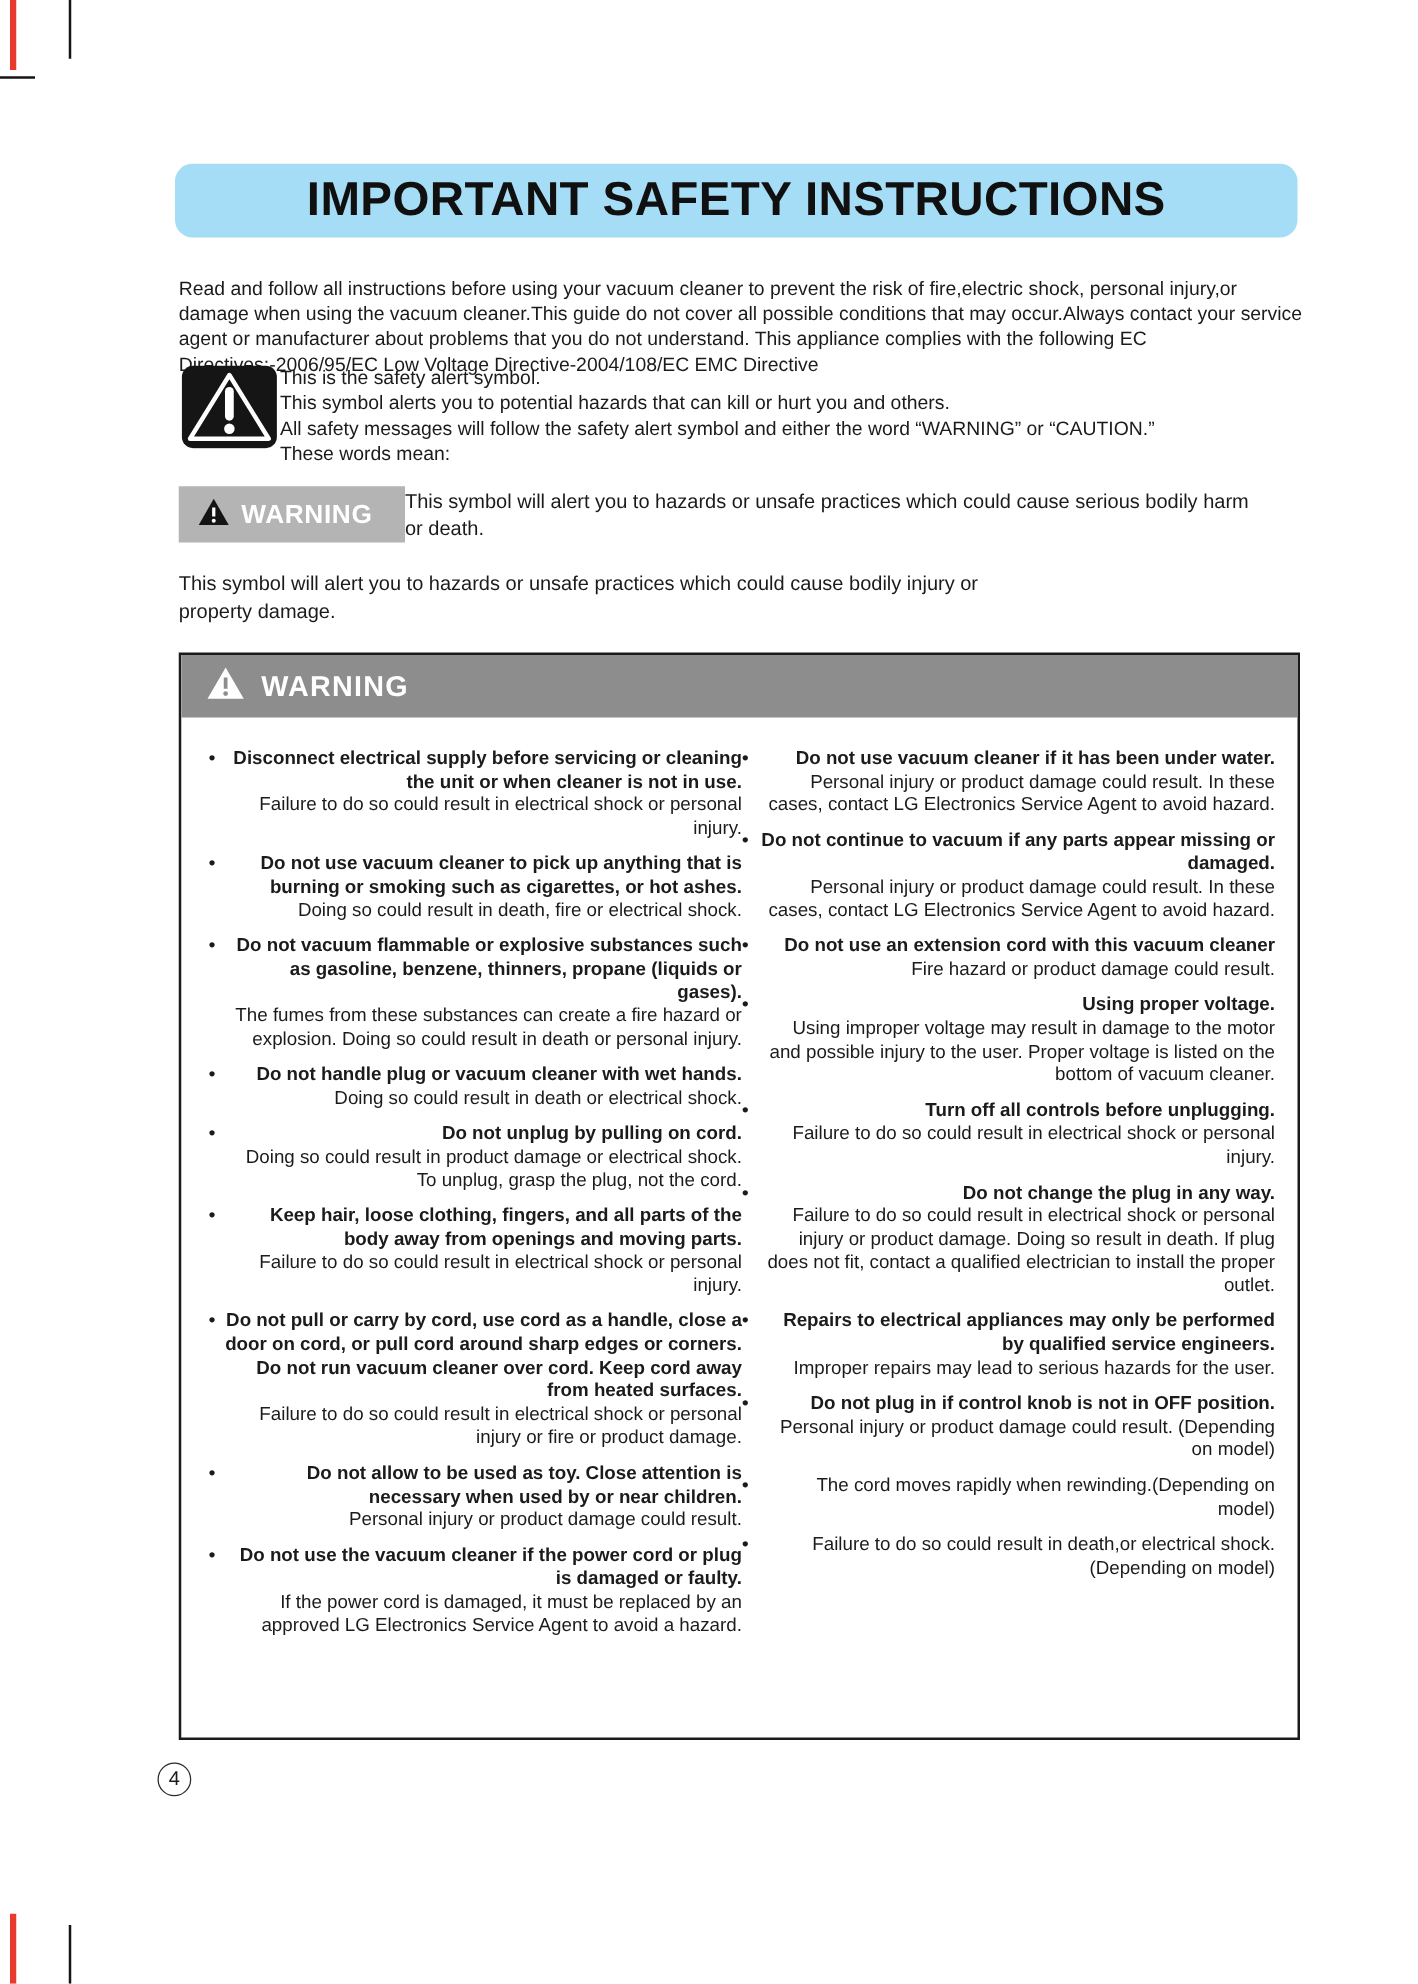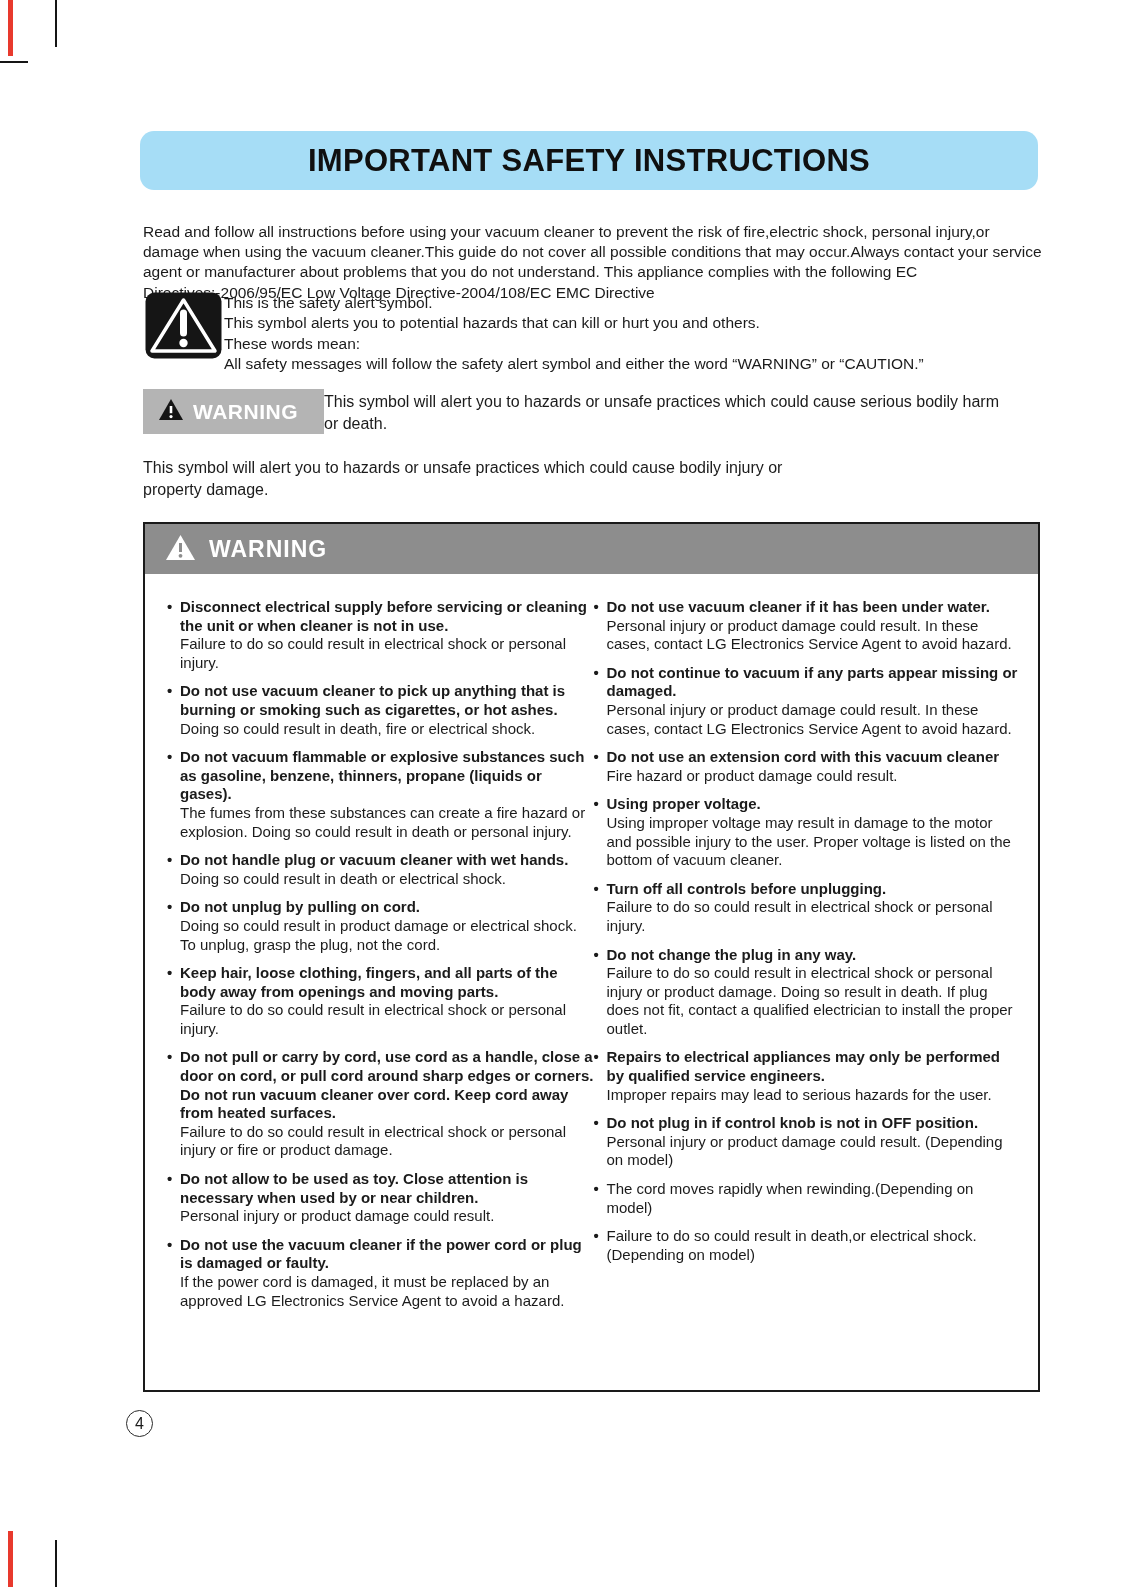--- a/index.html
+++ b/index.html
@@ -20,21 +20,21 @@
   .mark.red-bot    { left: 8px;  bottom: 0;   width: 5px;  height: 56px; background: #e8392d; }
   .mark.blk-bot-v  { left: 55px; bottom: 0;   width: 2px;  height: 47px; background: #151515; }
 
   .title-bar {
     position: absolute; left: 140px; top: 131px;
     width: 898px; height: 59px;
     background: #a6ddf6; border-radius: 14px;
     display: flex; align-items: center; justify-content: center;
   }
   .title-bar .title {
-    font-size: 31px; font-weight: 700; color: #101010; letter-spacing: 0.3px;
+    font-size: 38px; font-weight: 700; color: #101010; letter-spacing: 0.3px;
   }
 
   .intro {
     position: absolute; left: 143px; top: 206px; width: 903px;
     font-size: 15.5px; line-height: 1.32;
   }
 
   .alert-row {
     position: absolute; left: 145px; top: 292px; width: 895px;
     display: flex; align-items: flex-start;
@@ -73,20 +73,21 @@
     height: 50px; background: #8d8d8d;
     display: flex; align-items: center;
     padding-left: 20px; gap: 13px;
   }
   .warn-box-header .warn-title {
     color: #ffffff; font-weight: 700; font-size: 23px; letter-spacing: 1px;
   }
   .warn-box-body {
     display: flex; 
     padding: 24px 18px 0 22px;
+    text-align: right;
   }
   .col { flex: 1; min-width: 0; }
   .item { position: relative; padding-left: 13px; margin-bottom: 10px; font-size: 15px; line-height: 1.24; }
   .item::before { content: "\2022"; position: absolute; left: 0; top: 0; font-weight: 700; }
   .item-head { font-weight: 700; }
   .item-text { font-weight: 400; }
 
   .page-num-circle {
     position: absolute; left: 126px; top: 1410px;
     width: 27px; height: 27px;
@@ -115,22 +116,22 @@
     <svg width="77" height="67" viewBox="0 0 77 67" aria-hidden="true">
       <rect x="0.5" y="0.5" width="76" height="66" rx="9" fill="#151515"></rect>
       <path d="M38.5 8 L70 59 L7 59 Z" fill="none" stroke="#ffffff" stroke-width="3.5" stroke-linejoin="round"></path>
       <path d="M38.5 21 L38.5 41" stroke="#ffffff" stroke-width="7" stroke-linecap="round"></path>
       <circle cx="38.5" cy="51" r="4.2" fill="#ffffff"></circle>
     </svg>
   </span>
   <div class="alert-lines">
     <div>This is the safety alert symbol.</div>
     <div>This symbol alerts you to potential hazards that can kill or hurt you and others.</div>
+    <div>All safety messages will follow the safety alert symbol and either the word “WARNING” or “CAUTION.”</div>
     <div>These words mean:</div>
-    <div>All safety messages will follow the safety alert symbol and either the word “WARNING” or “CAUTION.”</div>
   </div>
 </div>
 
 <div class="badge-row warning">
   <div class="badge">
     <span>
       <svg width="26" height="23" viewBox="0 0 26 23" aria-hidden="true">
         <path d="M13 1 L25 22 L1 22 Z" fill="#141414"></path>
         <rect x="11.7" y="8" width="2.6" height="7.2" fill="#ffffff"></rect>
         <circle cx="13" cy="18.6" r="1.6" fill="#ffffff"></circle>

